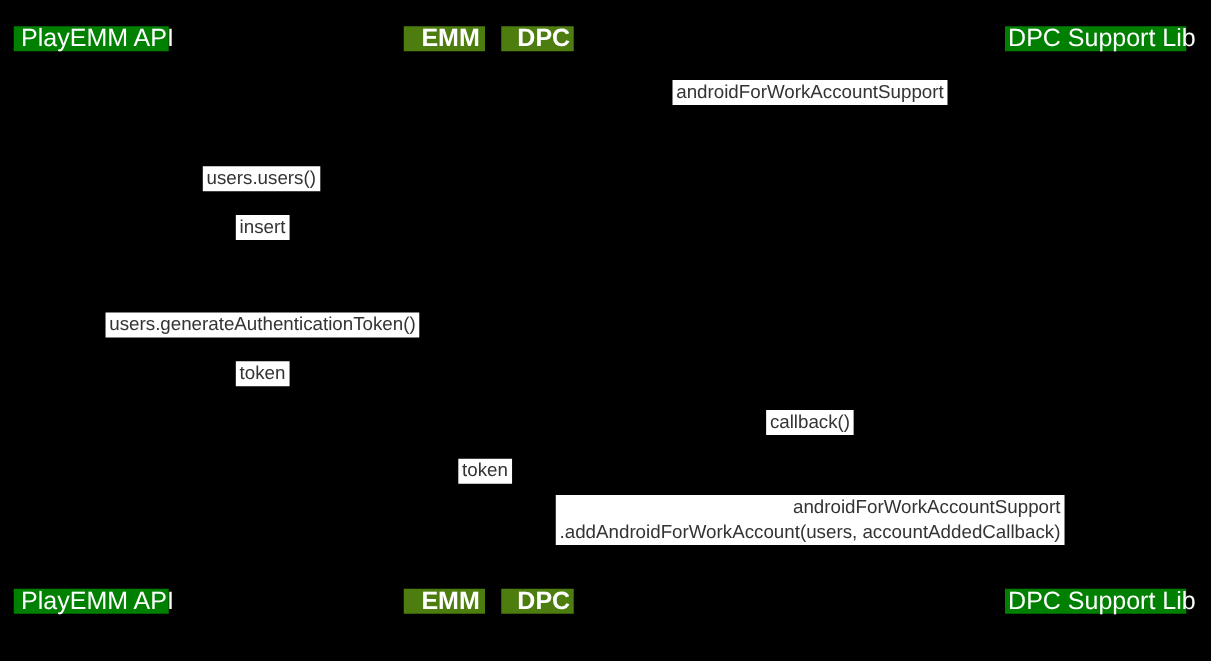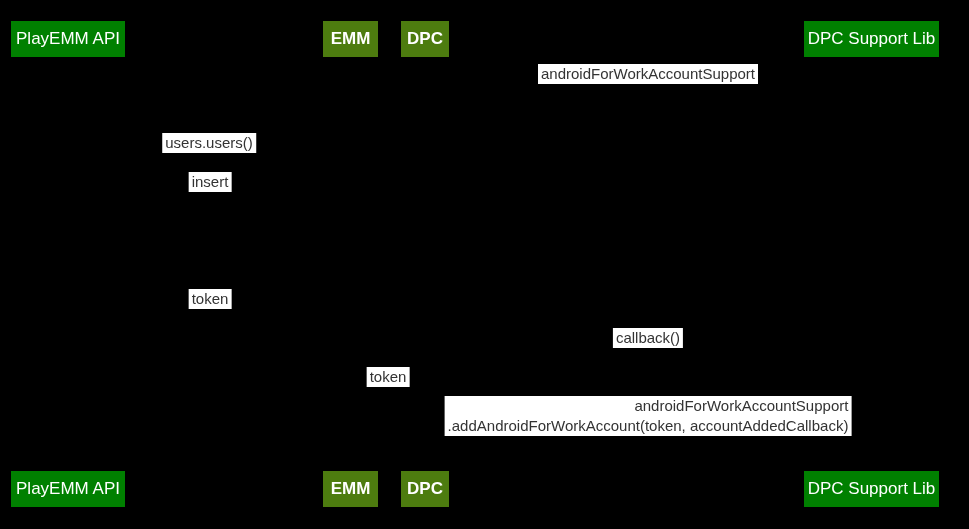--- a/index.html
+++ b/index.html
@@ -23,27 +23,28 @@
     width: 1px;
     background: #000000;
   }
   .arrow {
     position: absolute;
     height: 1px;
     background: #000000;
   }
   .participant {
     position: absolute;
-    height: 36px;
+    height: 20px;
     display: flex;
     align-items: center;
     justify-content: center;
     color: #ffffff;
-    font-size: 17px;
+    font-size: 20px;
     white-space: nowrap;
+    padding-left: 10px;
   }
   .p-green { background: #008000; }
   .p-blue  { background: #4d7c0f; font-weight: bold; }
   .msg {
     position: absolute;
     transform: translateX(-50%);
     background: #ffffff;
     color: #333333;
     font-size: 15px;
     line-height: 20px;
@@ -90,32 +91,35 @@
 
   <div class="msg" style="left:648px; top:64px">
     <span class="msg-line">androidForWorkAccountSupport</span>
   </div>
   <div class="msg" style="left:209px; top:133px">
     <span class="msg-line">users.users()</span>
   </div>
   <div class="msg" style="left:210px; top:172px">
     <span class="msg-line">insert</span>
   </div>
+  <div class="msg" style="left:210px; top:250px">
+    <span class="msg-line">users.generateAuthenticationToken()</span>
+  </div>
   <div class="msg" style="left:210px; top:289px">
     <span class="msg-line">token</span>
   </div>
   <div class="msg" style="left:648px; top:328px">
     <span class="msg-line">callback()</span>
   </div>
   <div class="msg" style="left:388px; top:367px">
     <span class="msg-line">token</span>
   </div>
   <div class="msg" style="left:648px; top:396px">
     <span class="msg-line">androidForWorkAccountSupport</span>
-    <span class="msg-line">.addAndroidForWorkAccount(token, accountAddedCallback)</span>
+    <span class="msg-line">.addAndroidForWorkAccount(users, accountAddedCallback)</span>
   </div>
 
   <div class="participant p-green" style="left:11px;  top:471px; width:114px">
     <span>PlayEMM API</span>
   </div>
   <div class="participant p-blue" style="left:323px; top:471px; width:55px">
     <span>EMM</span>
   </div>
   <div class="participant p-blue" style="left:401px; top:471px; width:48px">
     <span>DPC</span>

